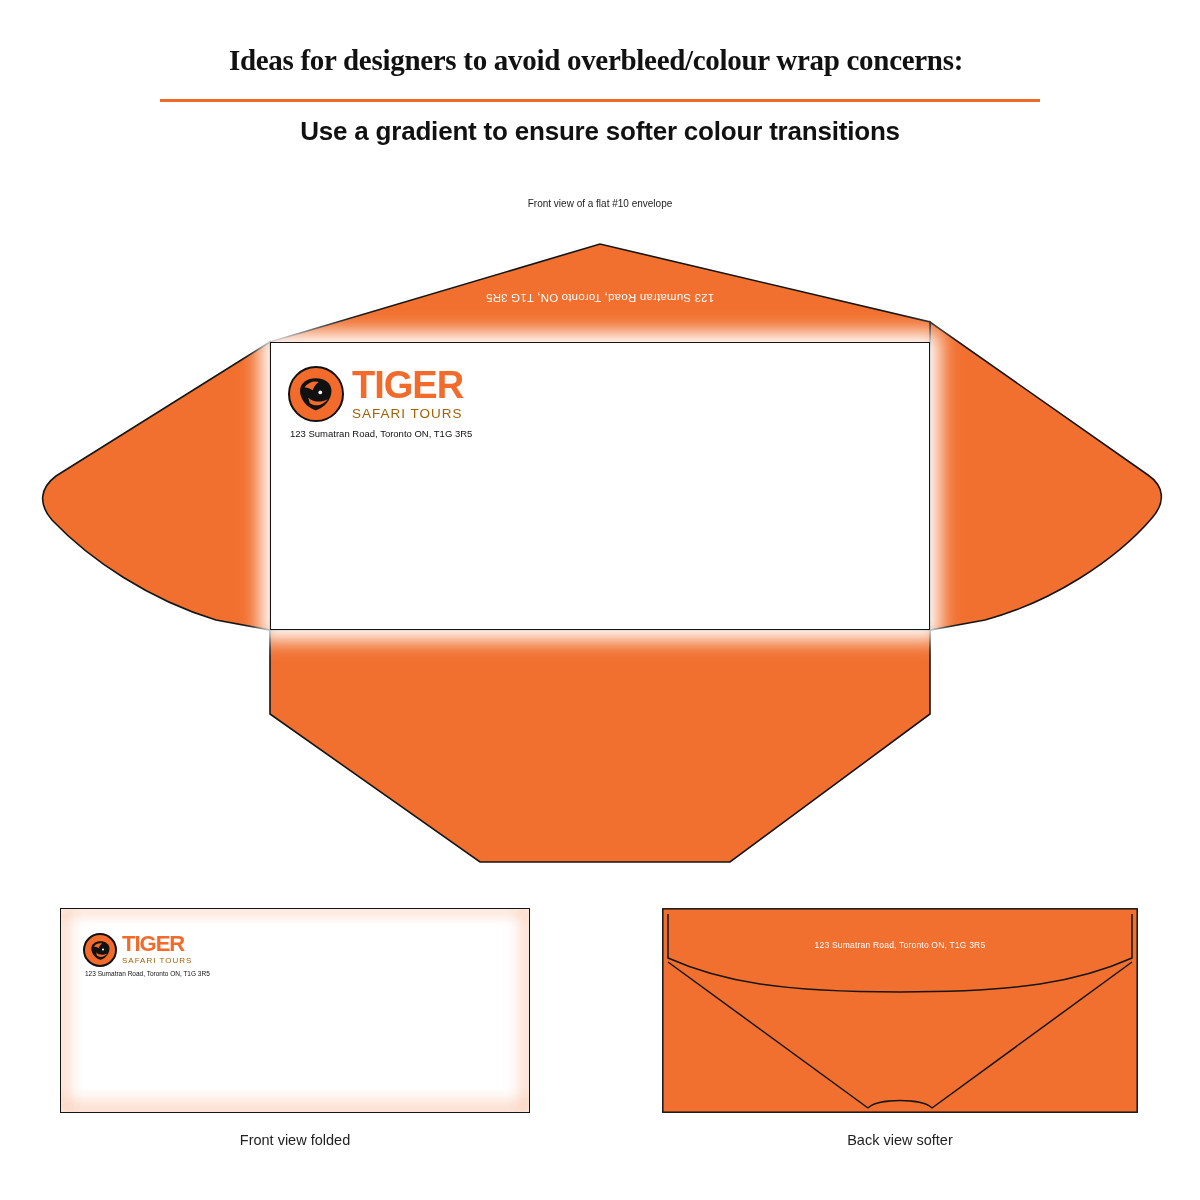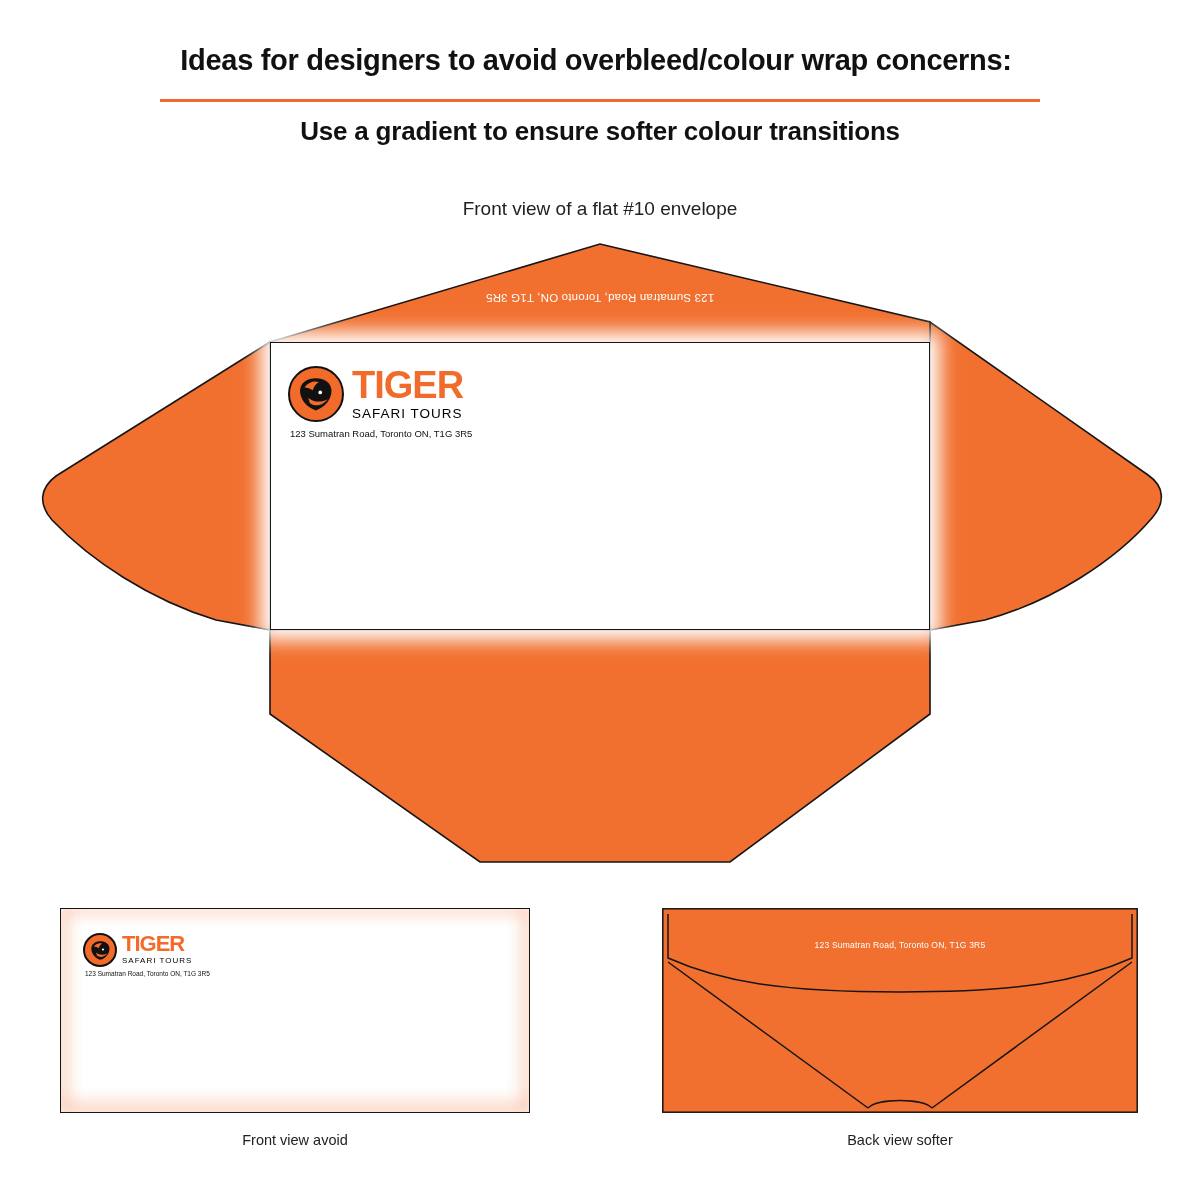--- a/index.html
+++ b/index.html
@@ -20,20 +20,21 @@
   .title {
     position: absolute;
     left: 0;
     top: 44px;
     width: 1192px;
     text-align: center;
     font-size: 29px;
     font-weight: bold;
     letter-spacing: -0.3px;
     color: #111111;
+    font-family: Liberation Serif, serif;
   }
   .rule {
     position: absolute;
     left: 160px;
     top: 99px;
     width: 880px;
     height: 3px;
     background: #ef6a2a;
   }
   .subtitle {
@@ -46,21 +47,21 @@
     font-weight: bold;
     letter-spacing: -0.2px;
     color: #111111;
   }
   .caption-top {
     position: absolute;
     left: 0;
     top: 198px;
     width: 1200px;
     text-align: center;
-    font-size: 19px;
+    font-size: 10px;
     color: #222222;
   }
 
   
   #flat-envelope {
     position: absolute;
     left: 30px;
     top: 230px;
     width: 1140px;
     height: 650px;
@@ -116,21 +117,21 @@
     height: 72%;
   }
   .logo-text { line-height: 1; }
   .logo-word {
     font-weight: bold;
     color: #f26b2b;
     letter-spacing: -1px;
     font-family: "Liberation Sans", sans-serif;
   }
   .logo-sub {
-    color: #000000;
+    color: #a16207;
     letter-spacing: 1px;
     font-family: "Liberation Sans", sans-serif;
   }
 
   
   #logo-flat { left: 288px; top: 366px; }
   #logo-flat .logo-mark { width: 52px; height: 52px; }
   #logo-flat .logo-text { margin-left: 8px; }
   #logo-flat .logo-word { font-size: 38px; }
   #logo-flat .logo-sub { font-size: 13.5px; margin-top: 3px; }
@@ -291,14 +292,14 @@
 
     <path d="M 6 54 L 206 200" fill="none" stroke="#151515" stroke-width="1.5"></path>
 
     <path d="M 470 54 L 270 200" fill="none" stroke="#151515" stroke-width="1.5"></path>
 
     <path d="M 206 200 C 216 190 260 190 270 200" fill="none" stroke="#151515" stroke-width="1.5"></path>
   </svg>
 </div>
 <div class="back-address">123 Sumatran Road, Toronto ON, T1G 3R5</div>
 
-<div class="caption-bottom" id="caption-front">Front view avoid</div>
+<div class="caption-bottom" id="caption-front">Front view folded</div>
 <div class="caption-bottom" id="caption-back">Back view softer</div>
 
 </body></html>

